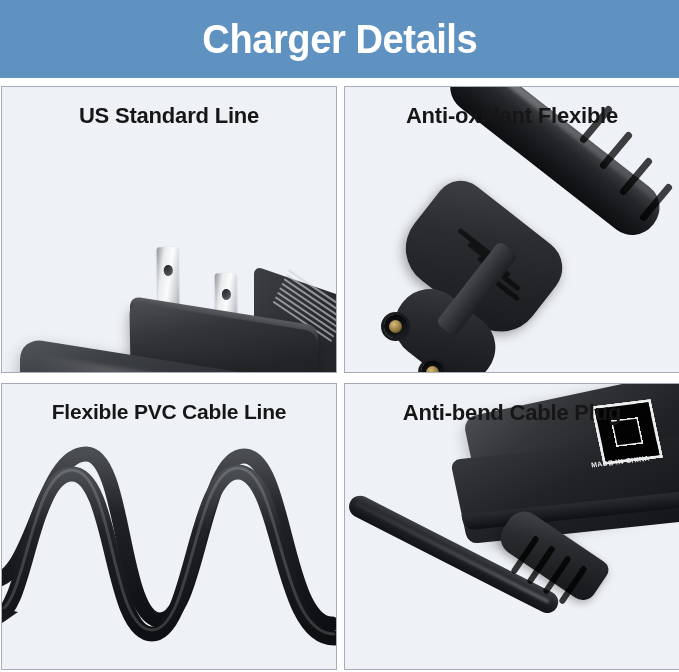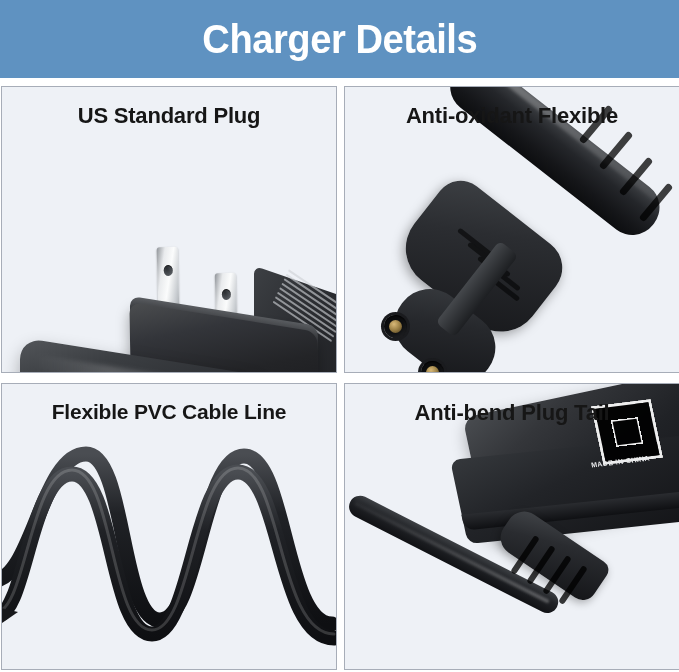--- a/index.html
+++ b/index.html
@@ -355,21 +355,21 @@
 </head>
 <body>
 
 <div class="header-band">
   <div class="header-title">Charger Details</div>
 </div>
 
 <div class="grid">
 
   <div class="panel">
-    <div class="panel-label">US Standard Plug</div>
+    <div class="panel-label">US Standard Line</div>
 
     <div class="art">
       <div class="plug-wrap">
         <div class="plug-side"></div>
         <div class="plug-print">
           <i></i>
             <i></i>
             <i></i>
             <i></i>
             <i></i>
@@ -440,21 +440,21 @@
         <path d="M -6,232 C 24,232 28,90 70,90 C 112,90 108,250 150,250
                  C 190,250 192,88 236,88 C 280,88 276,254 332,254" fill="none" stroke="url(#cg)" stroke-width="15" stroke-linecap="round"></path>
         <path d="M -6,228 C 24,228 28,86 70,86 C 112,86 108,246 150,246
                  C 190,246 192,84 236,84 C 280,84 276,250 332,250" fill="none" stroke="rgba(255,255,255,0.17)" stroke-width="3" stroke-linecap="round"></path>
         <path d="M -10,222 L 16,228 L -10,246 Z" fill="#17181b"></path>
       </svg>
     </div>
   </div>
 
   <div class="panel">
-    <div class="panel-label">Anti-bend Plug Tail</div>
+    <div class="panel-label">Anti-bend Cable Plug</div>
 
     <div class="art">
       <div class="tail-wrap">
         <div class="brick"></div>
         <div class="brick-face"></div>
         <div class="brick-edge"></div>
 
         <div class="qr">
           <div class="qr-inner"></div>
         </div>

